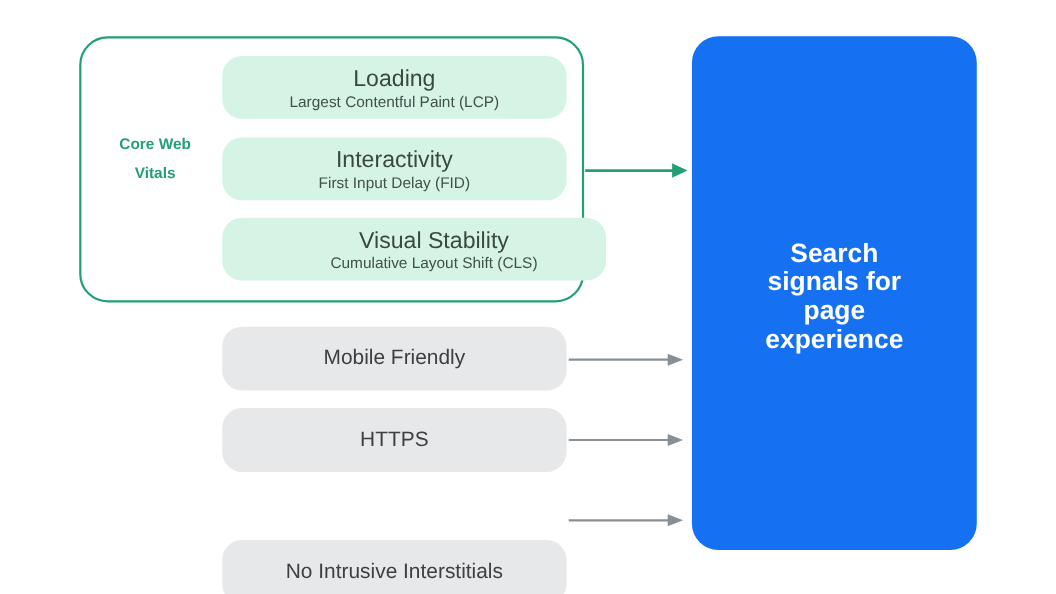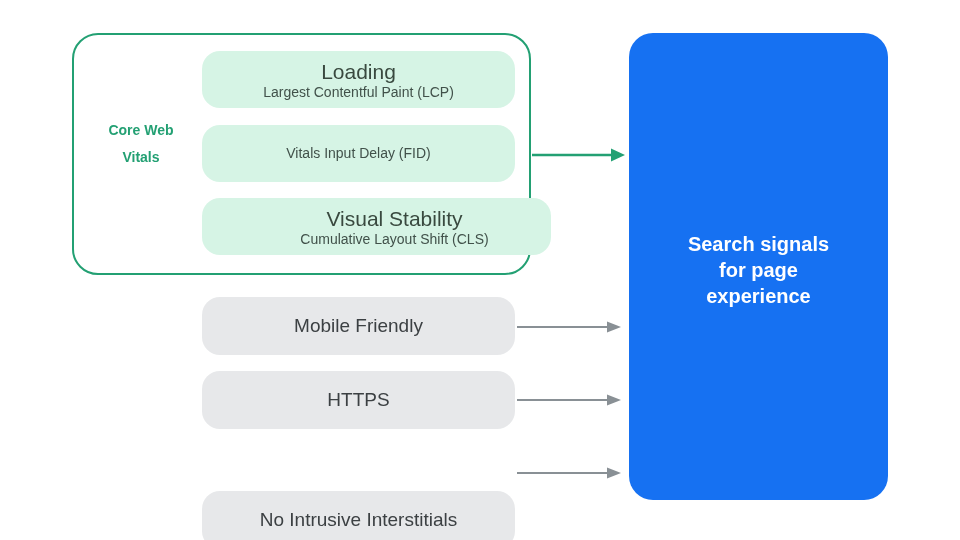--- a/index.html
+++ b/index.html
@@ -95,21 +95,21 @@
     background: #1671f2;
     border-radius: 24px;
     display: flex;
     align-items: center;
     justify-content: center;
   }
   .result-box .result-text {
     width: 160px;
     text-align: center;
     color: #ffffff;
-    font-size: 20px;
+    font-size: 24px;
     font-weight: 700;
     line-height: 26px;
     padding-top: 6px;
   }
   .arrow-layer {
     position: absolute;
     left: 0;
     top: 0;
     width: 960px;
     height: 540px;
@@ -124,21 +124,22 @@
   <div class="cwv-container"></div>
 
   <div class="cwv-label">Core Web Vitals</div>
 
   <div class="vital-box box-loading">
     <div class="title">Loading</div>
     <div class="subtitle">Largest Contentful Paint (LCP)</div>
   </div>
 
   <div class="vital-box box-interactivity">
-    <div class="subtitle">Vitals Input Delay (FID)</div>
+    <div class="title">Interactivity</div>
+    <div class="subtitle">First Input Delay (FID)</div>
   </div>
 
   <div class="vital-box box-stability">
     <div class="title">Visual Stability</div>
     <div class="subtitle">Cumulative Layout Shift (CLS)</div>
   </div>
 
   <div class="signal-box box-mobile">Mobile Friendly</div>
 
   <div class="signal-box box-https">HTTPS</div>

